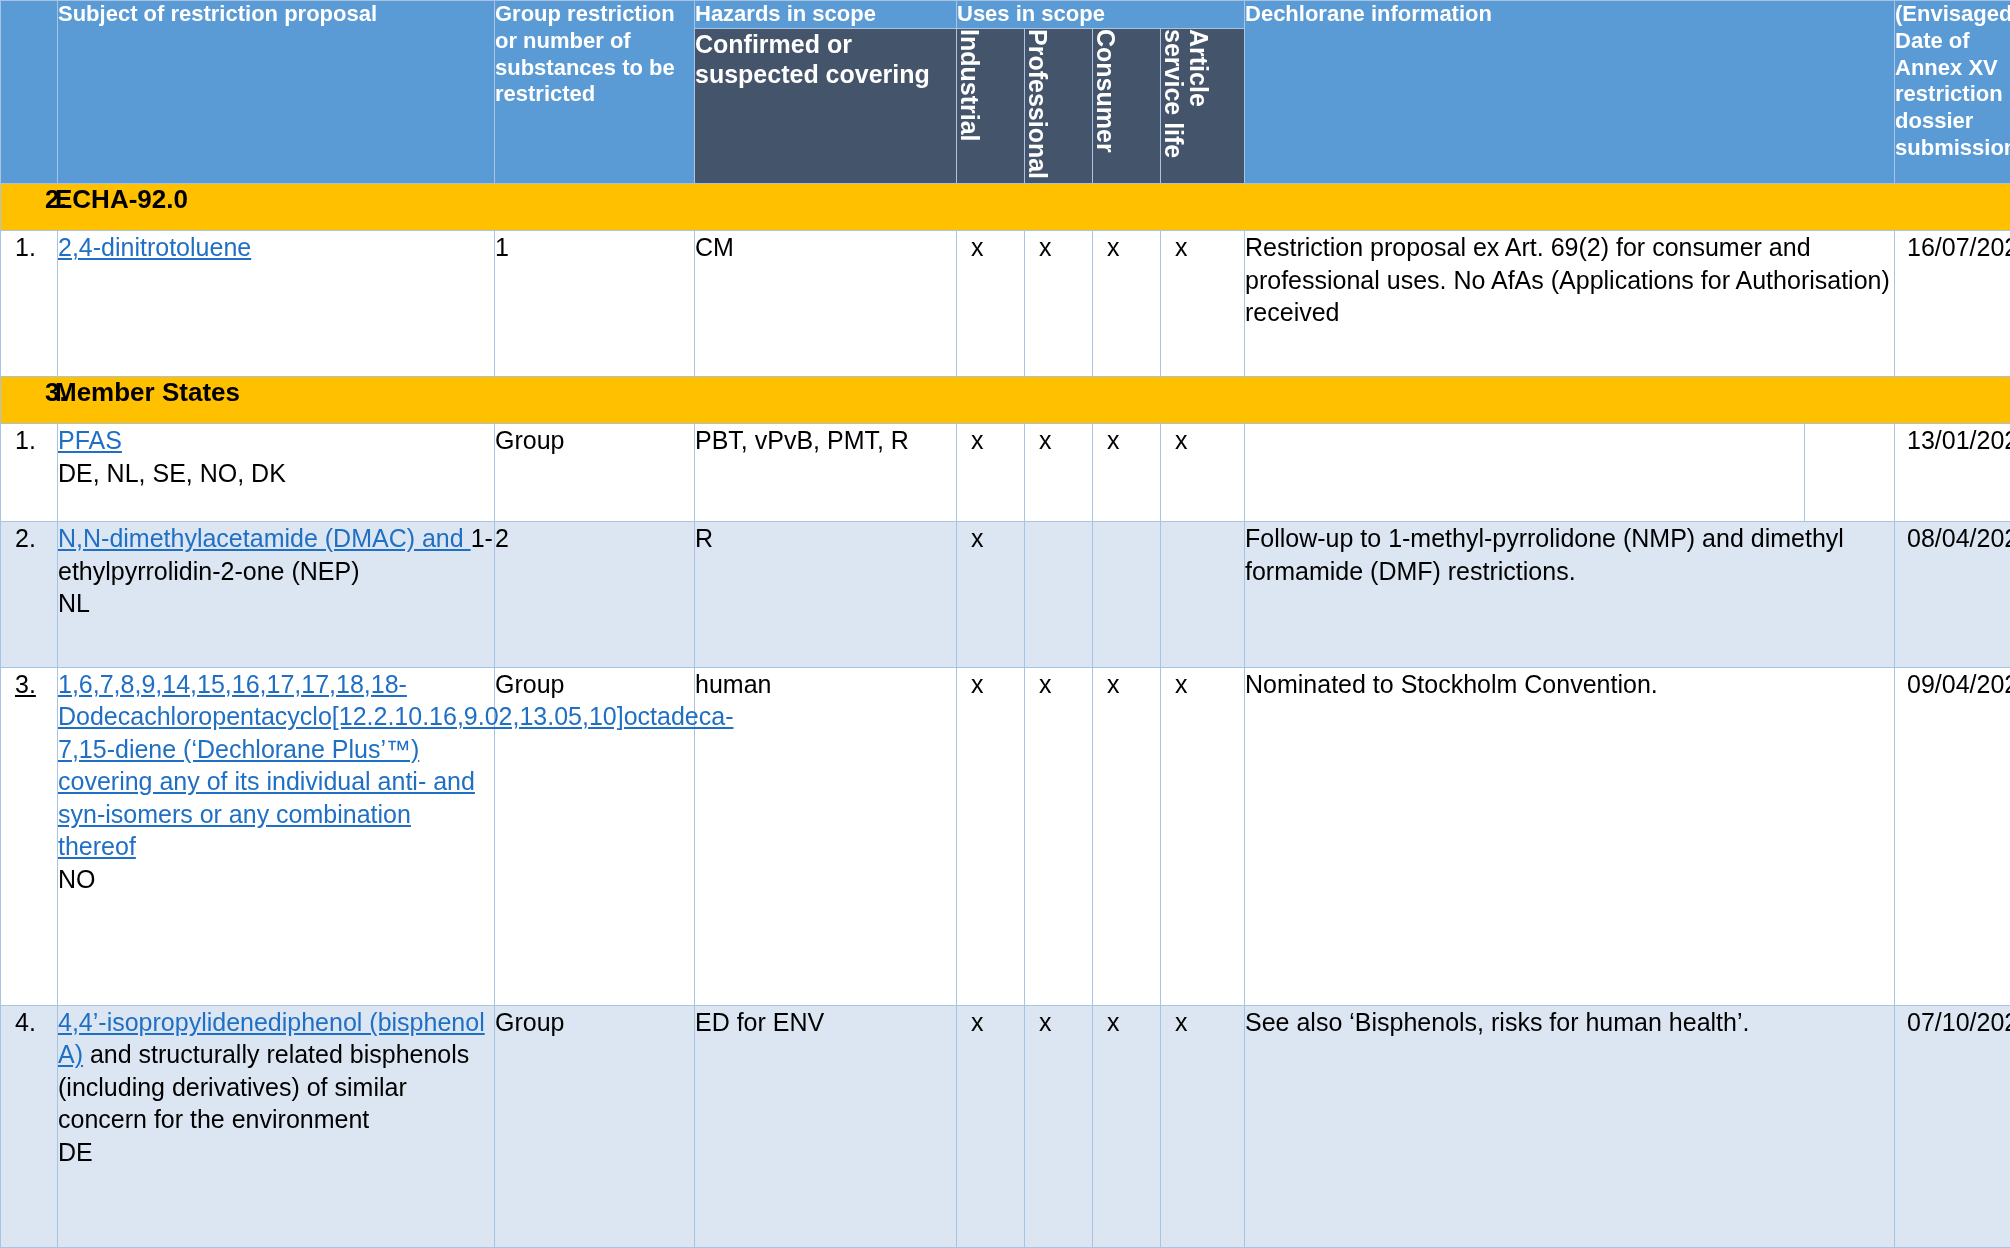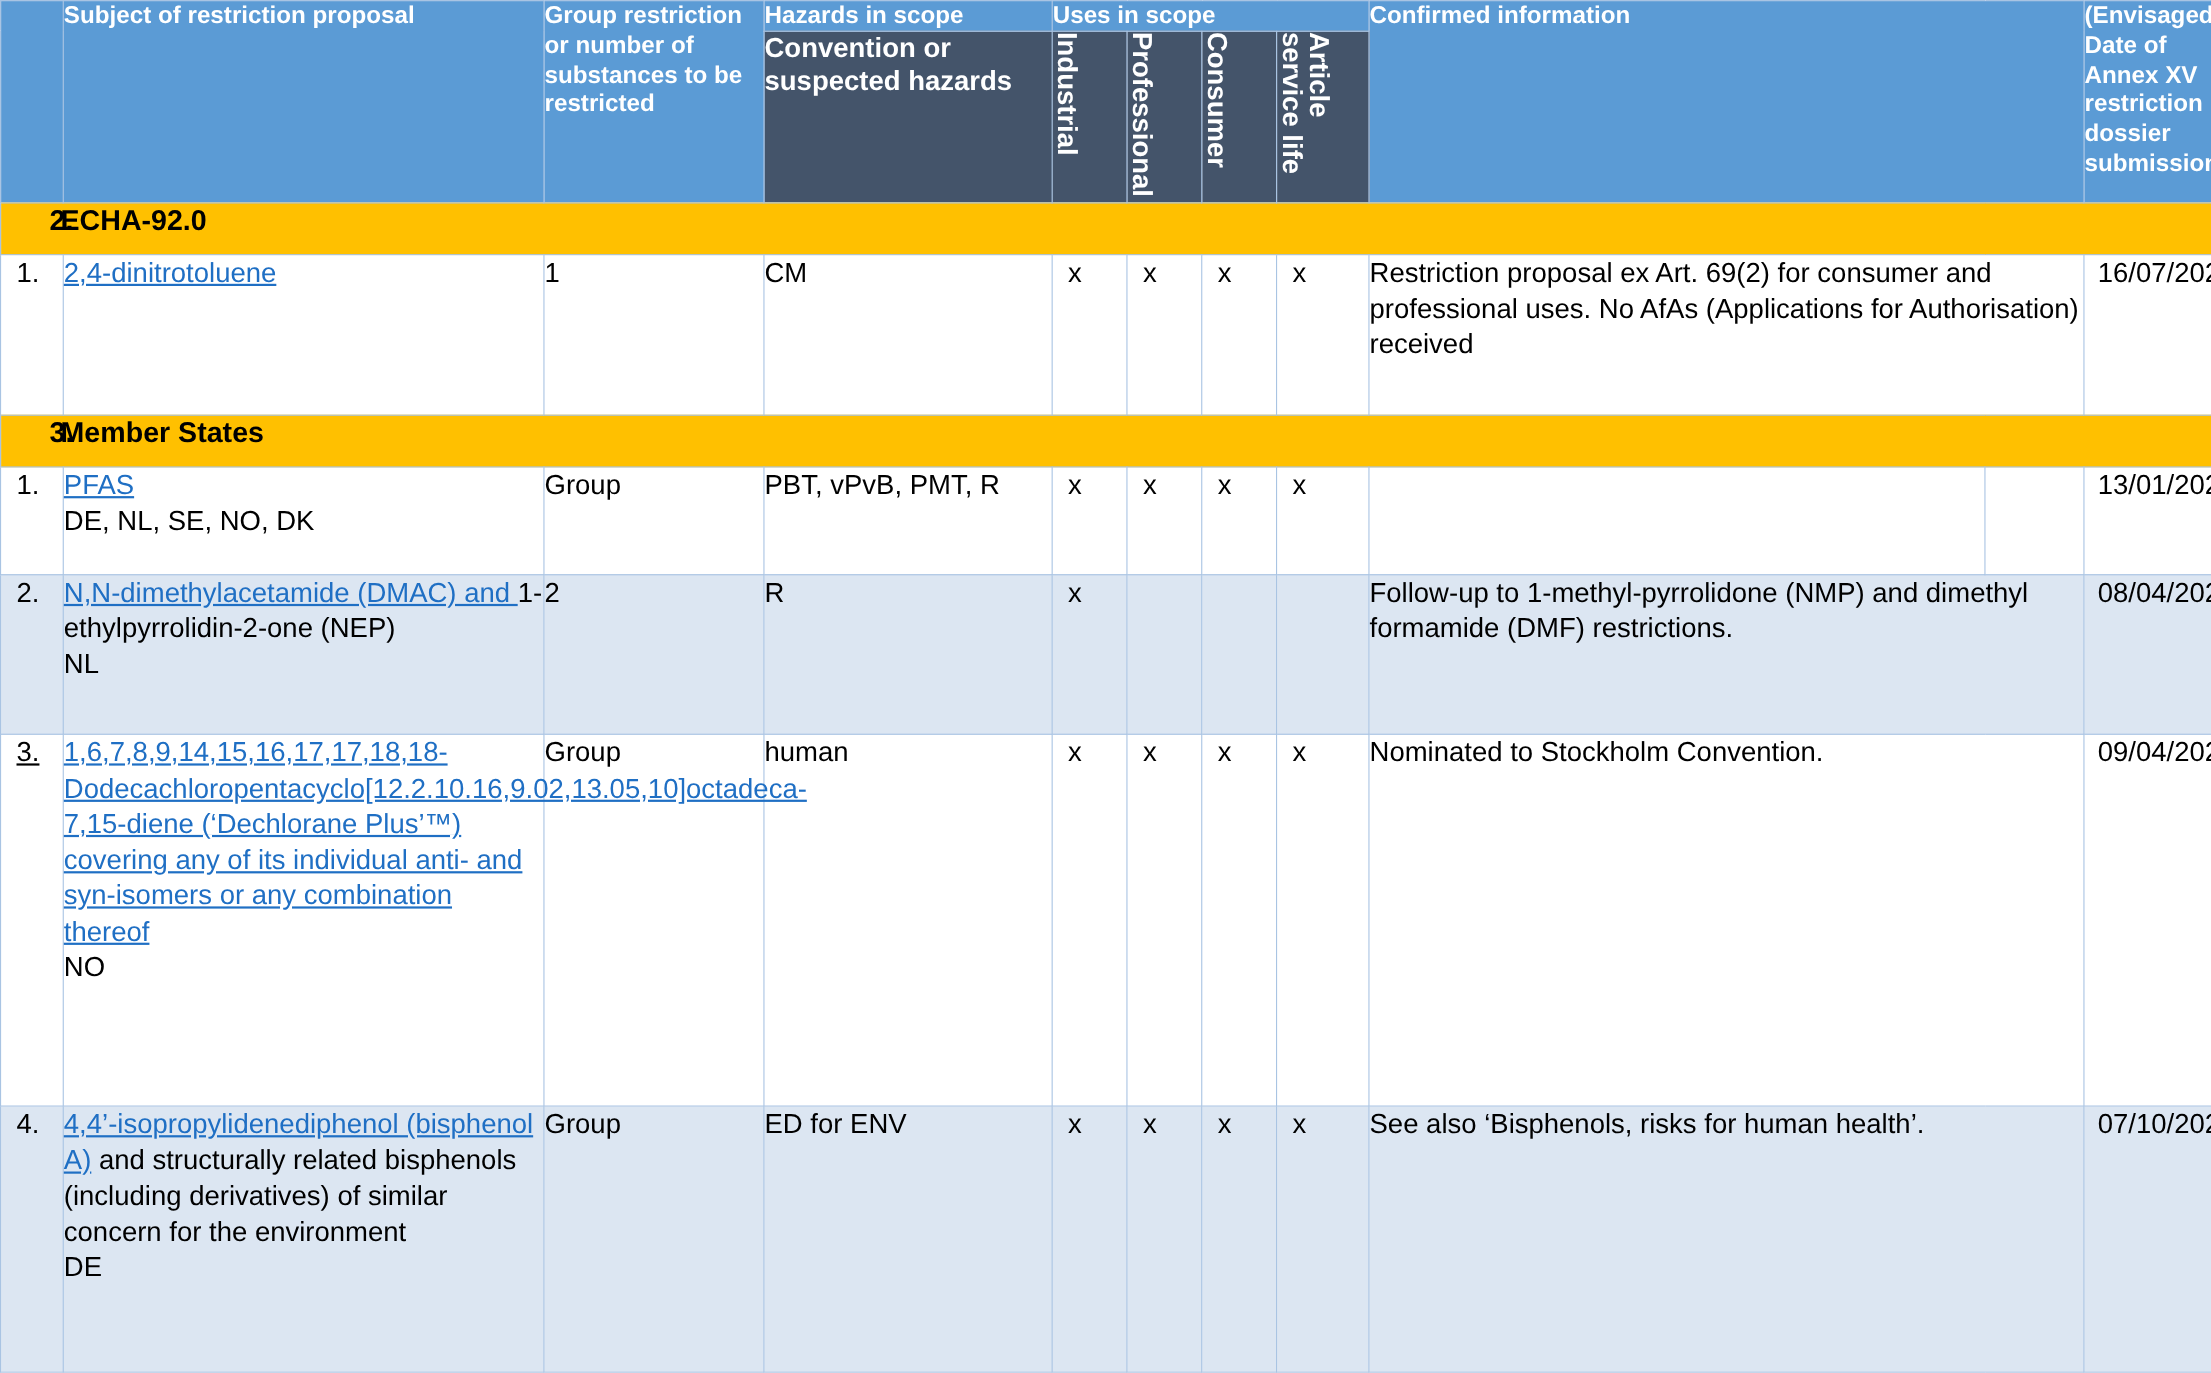--- a/index.html
+++ b/index.html
@@ -159,25 +159,25 @@
       <col class="c-date">
   </colgroup>
 
   <thead>
     <tr>
       <td class="hdr-blank" rowspan="2"></td>
       <td class="hdr-blue" rowspan="2">Subject of restriction proposal</td>
       <td class="hdr-blue" rowspan="2">Group restriction or number of substances to be restricted</td>
       <td class="hdr-blue">Hazards in scope</td>
       <td class="hdr-blue" colspan="4">Uses in scope</td>
-      <td class="hdr-blue" colspan="2" rowspan="2">Confirmed information</td>
+      <td class="hdr-blue" colspan="2" rowspan="2">Dechlorane information</td>
       <td class="hdr-blue" rowspan="2">(Envisaged) Date of Annex XV restriction dossier submission</td>
     </tr>
     <tr>
-      <td class="hdr-dark">Convention or suspected hazards</td>
+      <td class="hdr-dark">Confirmed or suspected covering</td>
       <td class="vert-cell">
         <span class="vert-label">Industrial</span>
       </td>
       <td class="vert-cell">
         <span class="vert-label">Professional</span>
       </td>
       <td class="vert-cell">
         <span class="vert-label">Consumer</span>
       </td>
       <td class="vert-cell wrap2">

